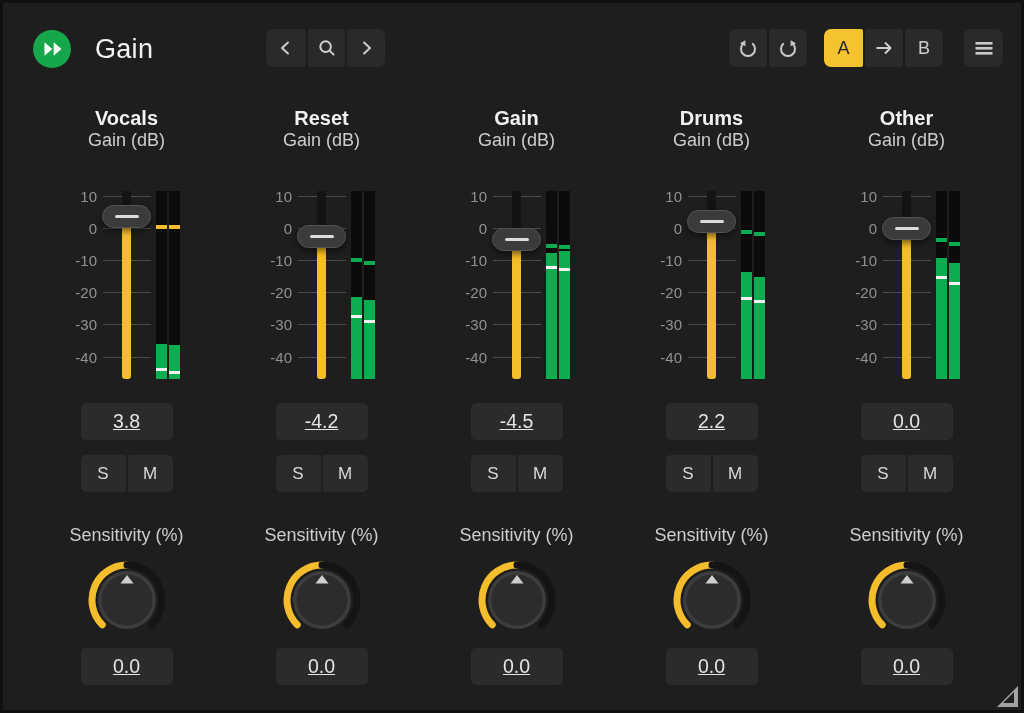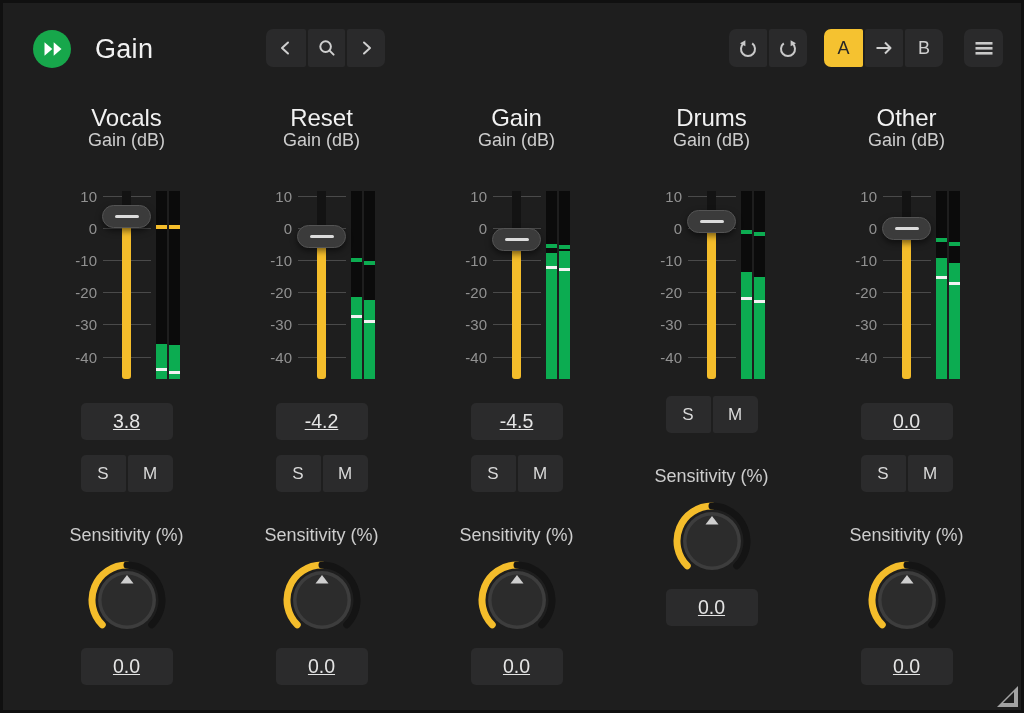--- a/index.html
+++ b/index.html
@@ -25,21 +25,21 @@
   .preset-field{width:322px;font-size:18px;color:#e0e0e0;}
   .undo-group{left:726px;}
   .ab-group{left:821px;}
   .menu-group{left:961px;}
   .w38{width:38px;} .w39{width:39px;} .w40{width:40px;} .w37{width:37px;}
   .seg.active-a{background:#f5c230;color:#272727;font-weight:500;}
   .seg-label{font-size:18px;}
   
   .strips{position:absolute;left:26px;top:104px;display:flex;}
   .strip{width:195px;display:flex;flex-direction:column;align-items:center;}
-  .ch-title{height:22px;line-height:22px;font-size:24px;font-weight:normal;color:#f1f1f1;}
+  .ch-title{height:22px;line-height:22px;font-size:20px;font-weight:bold;color:#f1f1f1;}
   .ch-sub{height:22px;line-height:22px;font-size:18px;color:#cdcdcd;}
   .slider-area{position:relative;width:195px;height:190px;margin-top:40px;}
   .tick-label{position:absolute;left:26px;width:42px;text-align:right;transform:translateY(-50%);
     font-size:15px;color:#919191;}
   .tick-line{position:absolute;left:74px;width:48px;height:1px;background:#4a4a4a;}
   .track-bg{position:absolute;left:93px;top:0;width:9px;background:#131313;}
   .track-fill{position:absolute;left:93px;width:9px;border-radius:0 0 3px 3px;}
   .handle{position:absolute;left:73px;width:49px;height:23px;background:#3b3b3b;
     border:1px solid #545454;border-radius:12px;box-shadow:0 3px 6px rgba(0,0,0,.5);
     display:flex;align-items:center;justify-content:center;cursor:default;}
@@ -323,20 +323,21 @@
           <div class="mbar">
             <div class="mfill" style="top: 86px; height: 102px; background: rgb(12, 172, 81);"></div>
             <div class="mmark" style="top: 109px;"></div>
             <div class="mpeak" style="top: 41px; background: rgb(12, 172, 81);"></div>
           </div>
         </div>
         <div class="handle" style="top: 19px;">
           <span class="handle-line"></span>
         </div>
       </div>
+      <div class="vbox">2.2</div>
       <div class="smrow">
         <button class="sm s">S</button>
         <button class="sm m">M</button>
       </div>
       <div class="ch-sub sens">Sensitivity (%)</div>
       <div class="knob">
         <svg width="78" height="78" viewBox="0 0 78 78">
           <path d="M14.25 63.75 A35 35 0 0 1 39 4" fill="none" stroke="#f4bd2b" stroke-width="7" stroke-linecap="round"></path>
           <path d="M39 4 A35 35 0 0 1 63.75 63.75" fill="none" stroke="#141414" stroke-width="7" stroke-linecap="round"></path>
           <circle cx="39" cy="39" r="29" fill="#3d3d3d"></circle>

